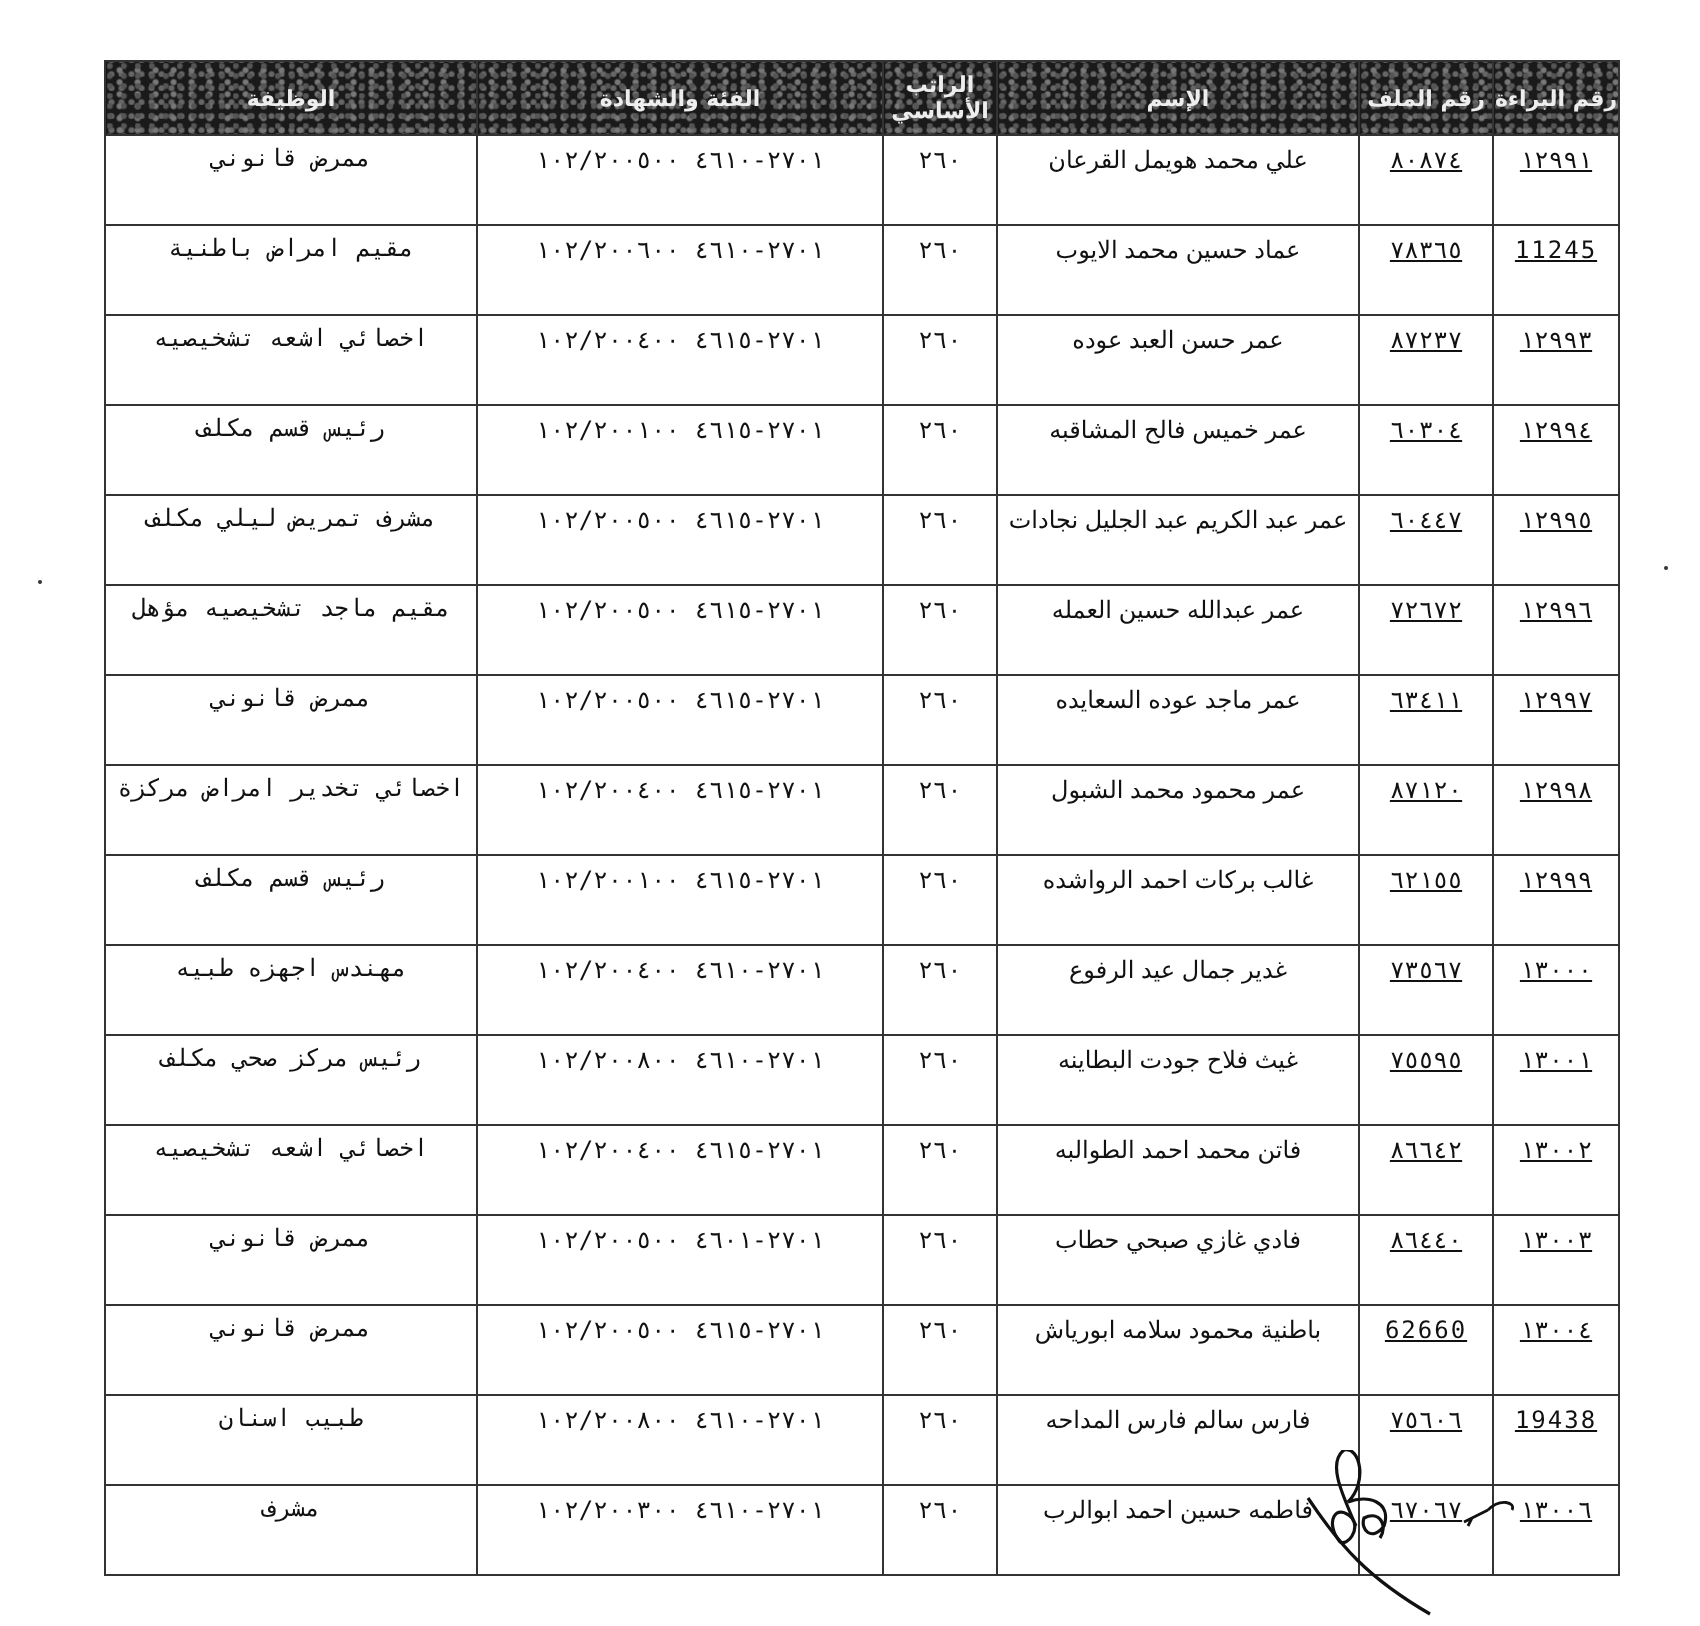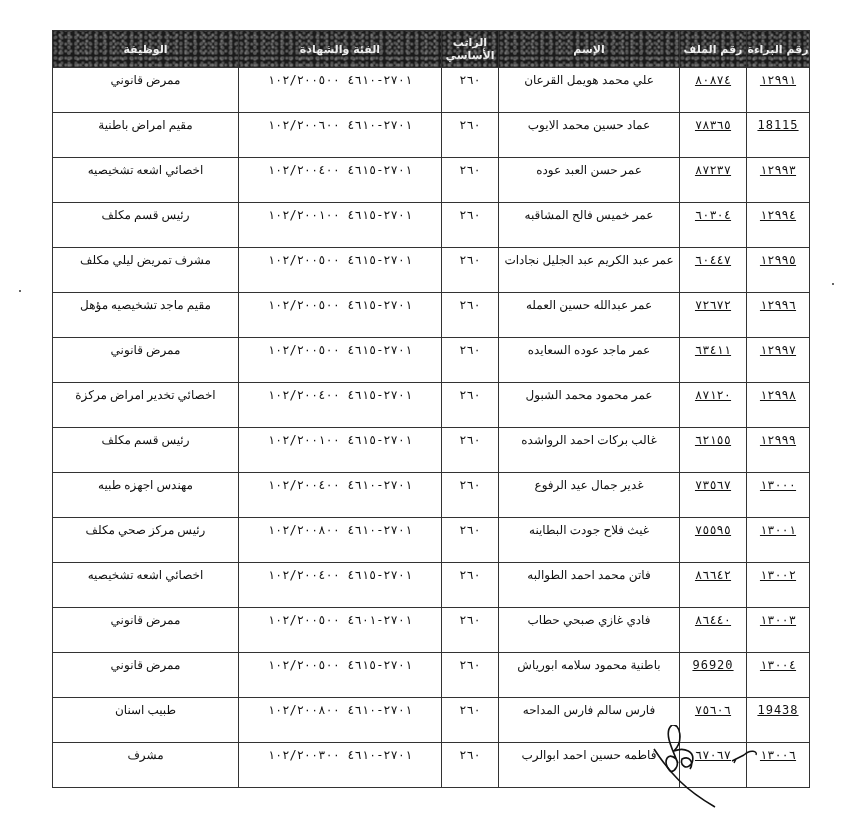--- a/index.html
+++ b/index.html
@@ -4,21 +4,21 @@
 <style>
   html,body{margin:0;padding:0;background:#fff;}
   body{width:850px;height:813px;position:relative;overflow:hidden;font-family:"DejaVu Sans Mono","Liberation Mono",monospace;color:#111;}
   .page{position:absolute;left:0;top:0;width:850px;height:813px;background:#fff;}
   table.roster{position:absolute;left:52px;top:30px;width:757px;border-collapse:collapse;direction:rtl;table-layout:fixed;}
   table.roster th,table.roster td{border:1.5px solid #333;padding:0;vertical-align:top;}
   table.roster th{height:36px;background:#1a1a1a;background-image:radial-gradient(circle at 20% 30%,#555 0 1px,transparent 2px),radial-gradient(circle at 70% 60%,#777 0 1px,transparent 2px),radial-gradient(circle at 45% 80%,#666 0 1px,transparent 2px);background-size:7px 5px,9px 6px,5px 7px;color:#eee;font-family:"DejaVu Sans",sans-serif;font-size:11px;font-weight:bold;text-align:center;vertical-align:middle;line-height:13px;}
   table.roster td{height:40px;font-size:12px;line-height:17px;padding-top:4px;text-align:center;}
   td.c-num,td.c-file{text-align:center;letter-spacing:1px;text-decoration:underline;}
   td.c-name{font-family:Liberation Sans, sans-serif;font-size:12.5px;letter-spacing:1.5px;padding-left:4px;padding-right:4px;}
-  td.c-job{font-family:Liberation Serif, serif;font-size:12.5px;letter-spacing:1.5px;}
+  td.c-job{font-family:Liberation Mono, monospace;font-size:12.5px;letter-spacing:1.5px;}
   td.c-sal{text-align:center;}
   td.c-grade{direction:ltr;text-align:right;padding-right:10px;letter-spacing:0.5px;font-size:11.5px;white-space:nowrap;margin-left:20px;}
   .dot{position:absolute;left:19px;top:290px;width:2px;height:2px;background:#333;border-radius:1px;}
   .dot2{position:absolute;left:832px;top:283px;width:2px;height:2px;background:#333;border-radius:1px;}
   .signature{position:absolute;left:640px;top:725px;width:140px;height:88px;}
 </style>
 </head>
 <body>
 
 <div class="page">
@@ -47,21 +47,21 @@
     <tbody id="rows">
         <tr>
           <td class="c-num">١٢٩٩١</td>
           <td class="c-file">٨٠٨٧٤</td>
           <td class="c-name">علي محمد هويمل القرعان</td>
           <td class="c-sal">٢٦٠</td>
           <td class="c-grade">٢٧٠١-٤٦١٠ ١٠٢/٢٠٠٥٠٠</td>
           <td class="c-job">ممرض قانوني</td>
         </tr>
         <tr>
-          <td class="c-num">18115</td>
+          <td class="c-num">11245</td>
           <td class="c-file">٧٨٣٦٥</td>
           <td class="c-name">عماد حسين محمد الايوب</td>
           <td class="c-sal">٢٦٠</td>
           <td class="c-grade">٢٧٠١-٤٦١٠ ١٠٢/٢٠٠٦٠٠</td>
           <td class="c-job">مقيم امراض باطنية</td>
         </tr>
         <tr>
           <td class="c-num">١٢٩٩٣</td>
           <td class="c-file">٨٧٢٣٧</td>
           <td class="c-name">عمر حسن العبد عوده</td>
@@ -144,21 +144,21 @@
         <tr>
           <td class="c-num">١٣٠٠٣</td>
           <td class="c-file">٨٦٤٤٠</td>
           <td class="c-name">فادي غازي صبحي حطاب</td>
           <td class="c-sal">٢٦٠</td>
           <td class="c-grade">٢٧٠١-٤٦٠١ ١٠٢/٢٠٠٥٠٠</td>
           <td class="c-job">ممرض قانوني</td>
         </tr>
         <tr>
           <td class="c-num">١٣٠٠٤</td>
-          <td class="c-file">96920</td>
+          <td class="c-file">62660</td>
           <td class="c-name">باطنية محمود سلامه ابورياش</td>
           <td class="c-sal">٢٦٠</td>
           <td class="c-grade">٢٧٠١-٤٦١٥ ١٠٢/٢٠٠٥٠٠</td>
           <td class="c-job">ممرض قانوني</td>
         </tr>
         <tr>
           <td class="c-num">19438</td>
           <td class="c-file">٧٥٦٠٦</td>
           <td class="c-name">فارس سالم فارس المداحه</td>
           <td class="c-sal">٢٦٠</td>

